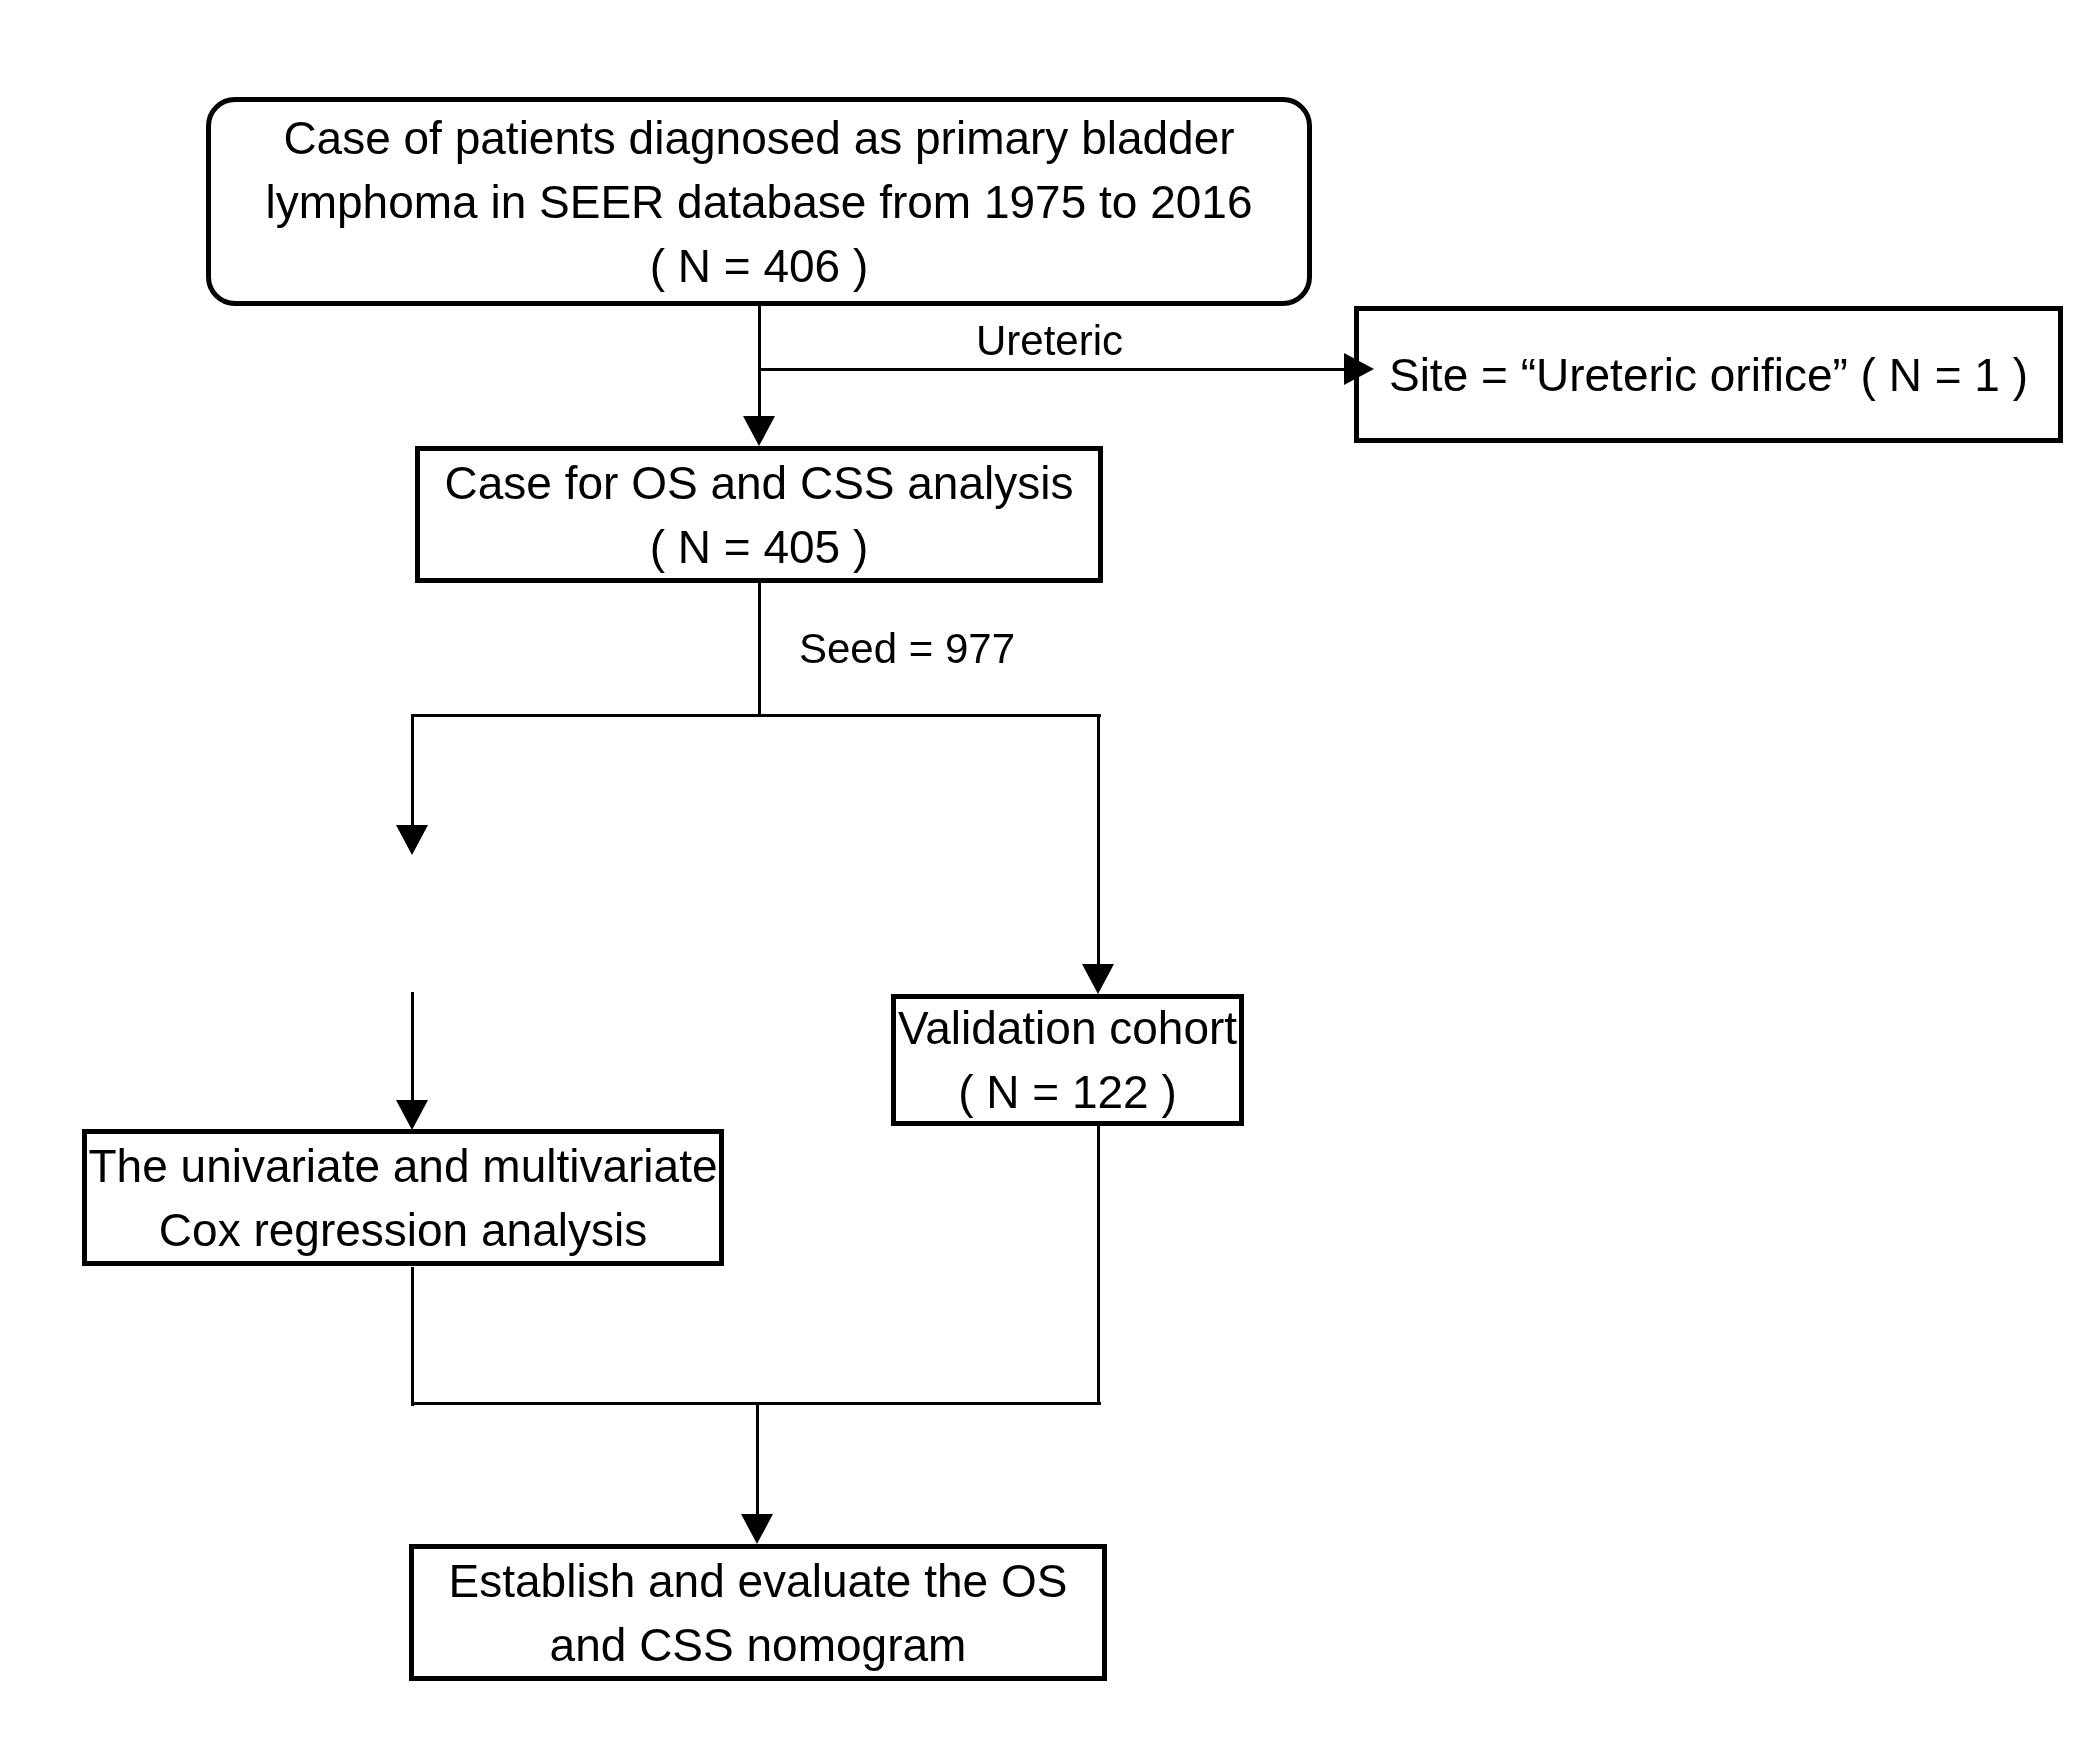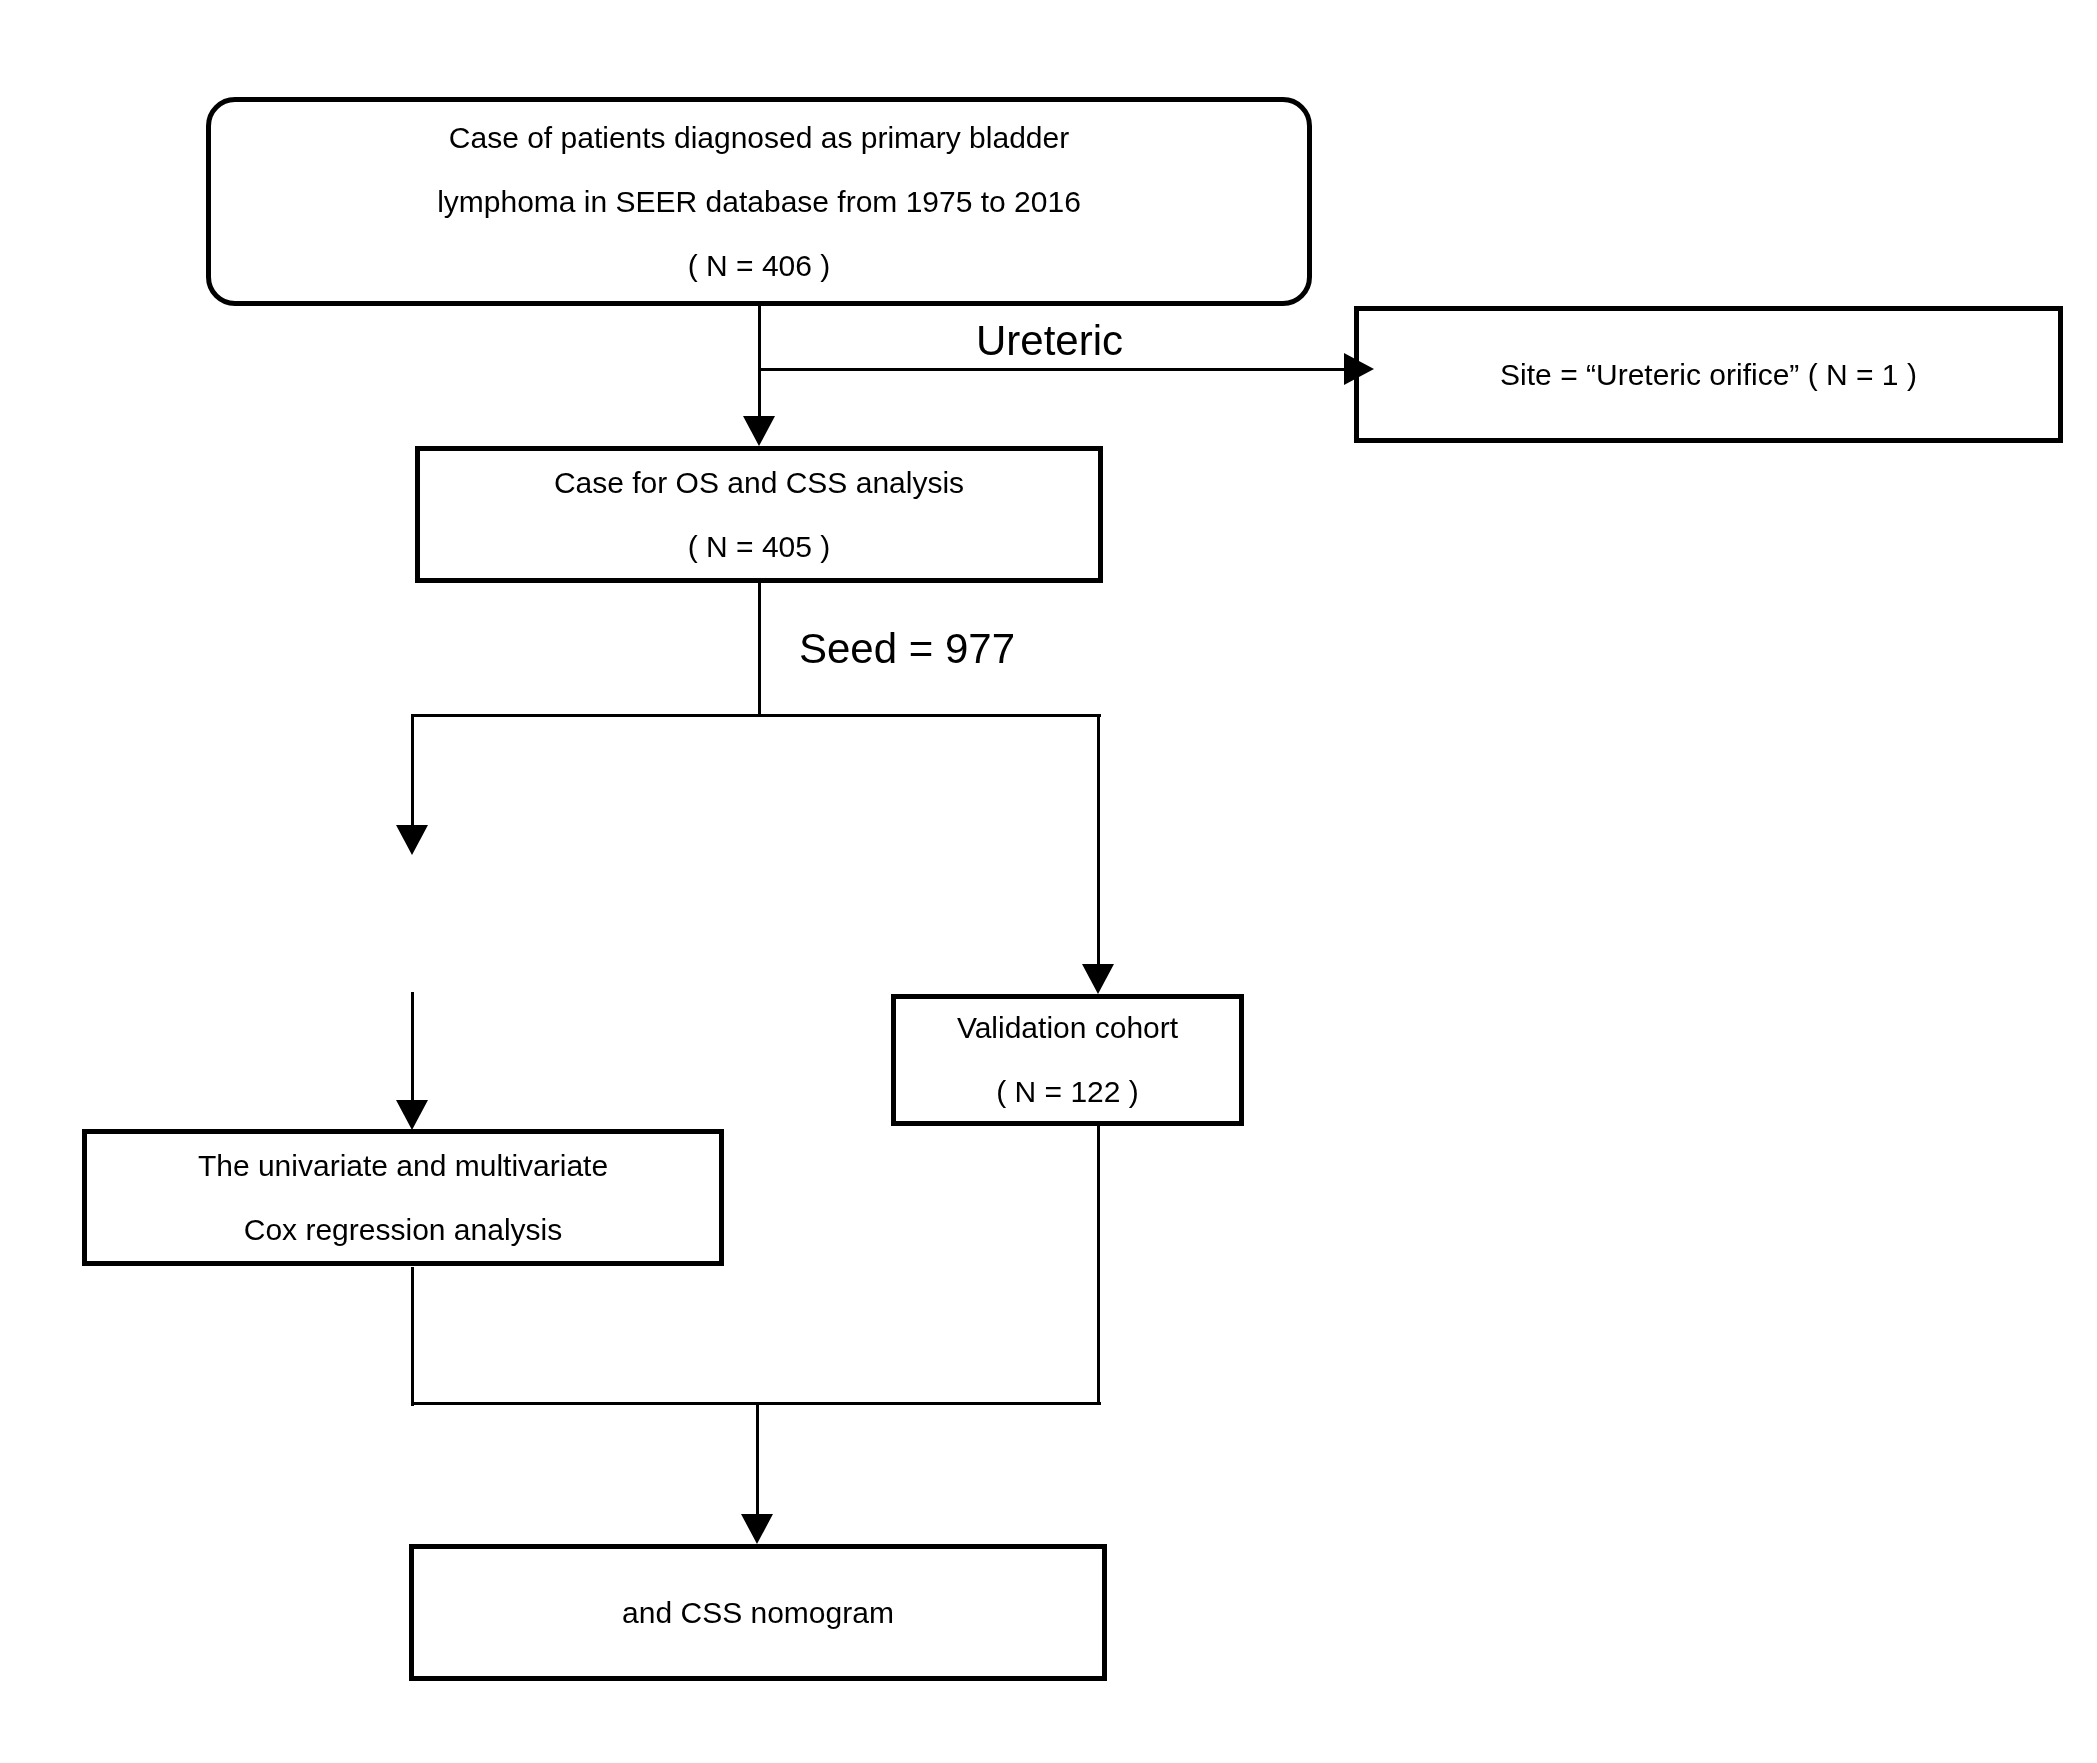--- a/index.html
+++ b/index.html
@@ -19,21 +19,21 @@
   .node{
     position:absolute;
     box-sizing:border-box;
     border:5.1px solid var(--stroke);
     background:var(--bg);
     display:flex;
     flex-direction:column;
     align-items:center;
     justify-content:center;
     text-align:center;
-    font-size:30px;
+    font-size:46px;
     line-height:64px;
     white-space:nowrap;
   }
   .node.rounded{border-radius:29px;}
   .edge{
     position:absolute;
     background:var(--stroke);
   }
   .arrow-down{
     position:absolute;
@@ -81,20 +81,21 @@
     <span>Validation cohort</span>
     <span>( N = 122 )</span>
   </div>
 
   <div class="node" style="left:66px; top:1129px; width:642px; height:137px;margin-left:16px;">
     <span>The univariate and multivariate</span>
     <span>Cox regression analysis</span>
   </div>
 
   <div class="node" style="left:409px; top:1544px; width:698px; height:137px;">
+    <span>Establish and evaluate the OS</span>
     <span>and CSS nomogram</span>
   </div>
 
   <div class="edge" style="left:758px; top:306px; width:3.4px; height:113px;"></div>
   <div class="edge" style="left:759px; top:368px; width:586px; height:3.4px;"></div>
   <div class="edge" style="left:758px; top:583px; width:3.4px; height:133px;"></div>
   <div class="edge" style="left:411px; top:714px; width:690px; height:3.4px;"></div>
   <div class="edge" style="left:411px; top:714px; width:3.4px; height:113px;"></div>
   <div class="edge" style="left:1097px; top:714px; width:3.4px; height:252px;"></div>
   <div class="edge" style="left:411px; top:992px; width:3.4px; height:110px;"></div>

